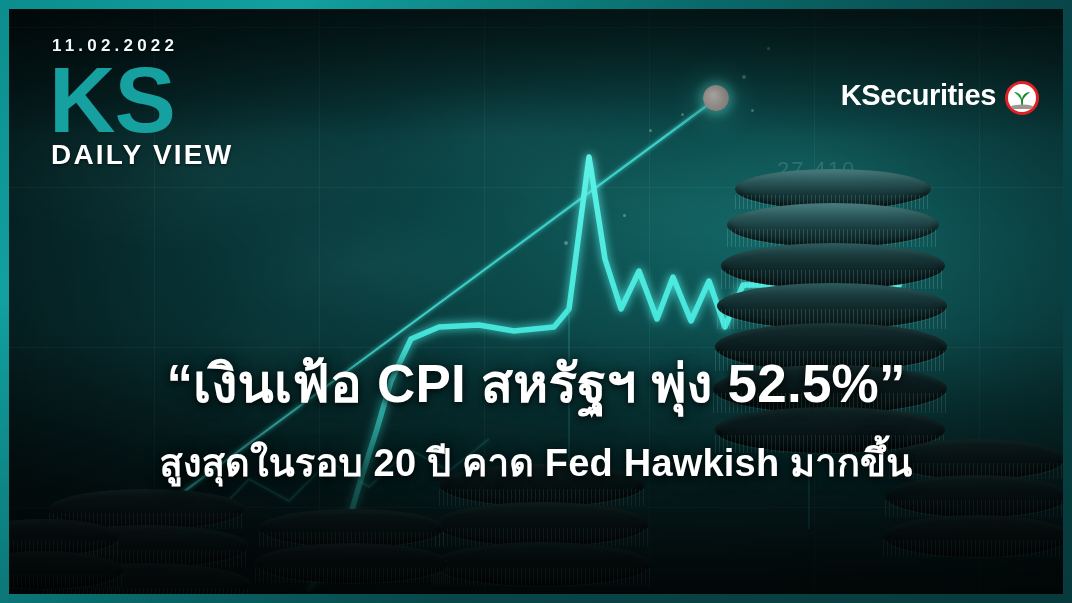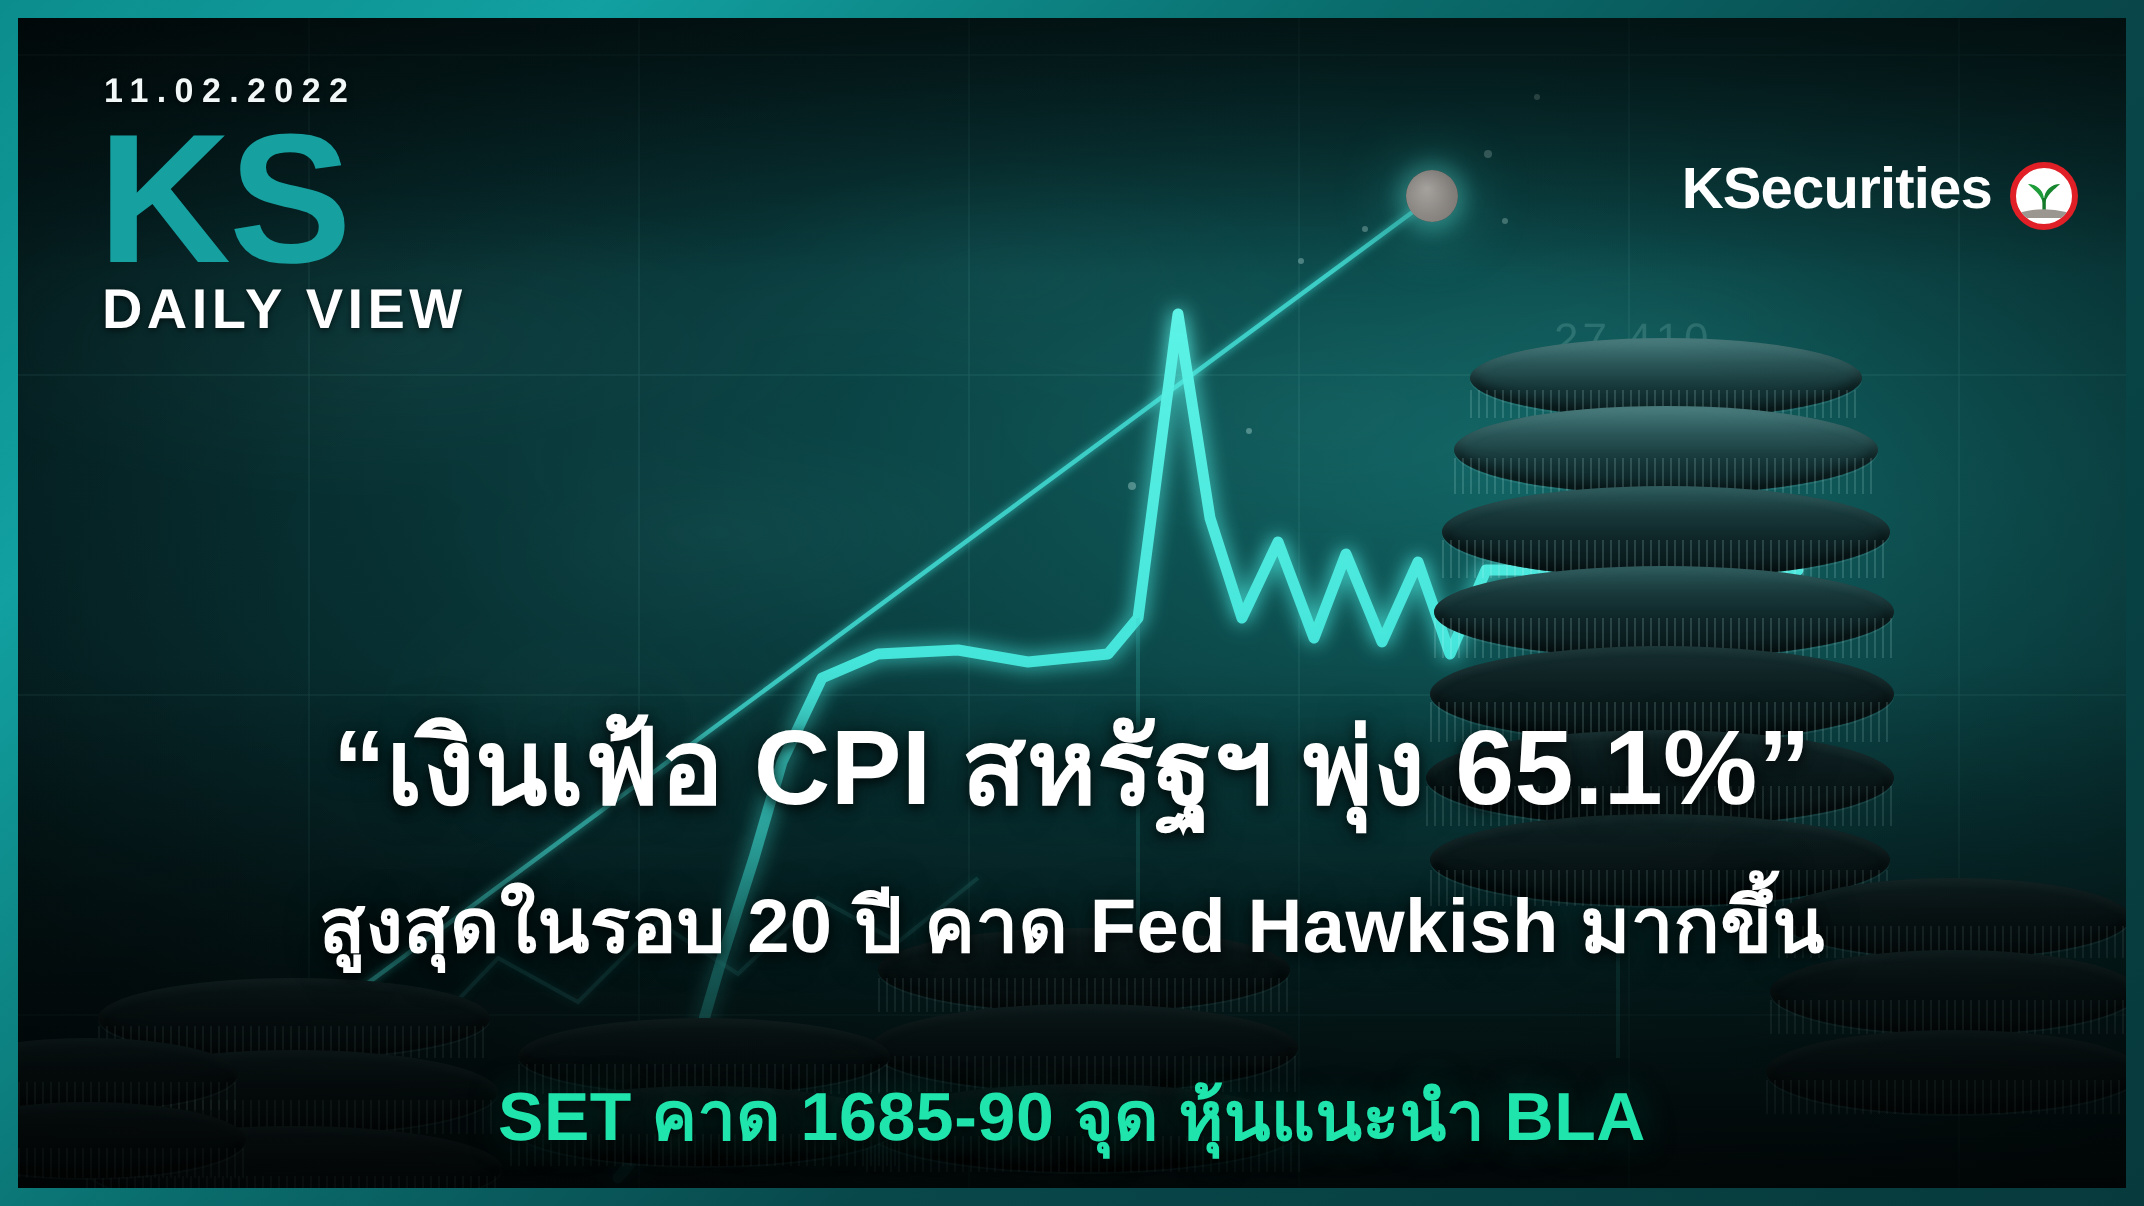--- a/index.html
+++ b/index.html
@@ -325,18 +325,17 @@
       <div class="brand-mark">
         <svg width="26" height="26" viewBox="0 0 26 26">
           <path d="M13 20 C13 13, 8 10, 5 7 C9 7, 13 10, 13 15 Z" fill="#1f9d3a"></path>
           <path d="M13 20 C13 13, 18 10, 21 7 C17 7, 13 10, 13 15 Z" fill="#16862f"></path>
           <rect x="12.2" y="14" width="1.7" height="7" fill="#147a2a"></rect>
           <path d="M2 21 Q13 18.2 24 21 L24 24 L2 24 Z" fill="#9b9790"></path>
         </svg>
       </div>
     </div>
 
-    <div class="headline h1">“เงินเฟ้อ CPI สหรัฐฯ พุ่ง 65.1%”</div>
+    <div class="headline h1">“เงินเฟ้อ CPI สหรัฐฯ พุ่ง 52.5%”</div>
     <div class="headline h2">สูงสุดในรอบ 20 ปี คาด Fed Hawkish มากขึ้น</div>
-    <div class="headline h3">SET คาด 1685-90 จุด หุ้นแนะนำ BLA</div>
 
   </div>
 </div>
 
 </body></html>

